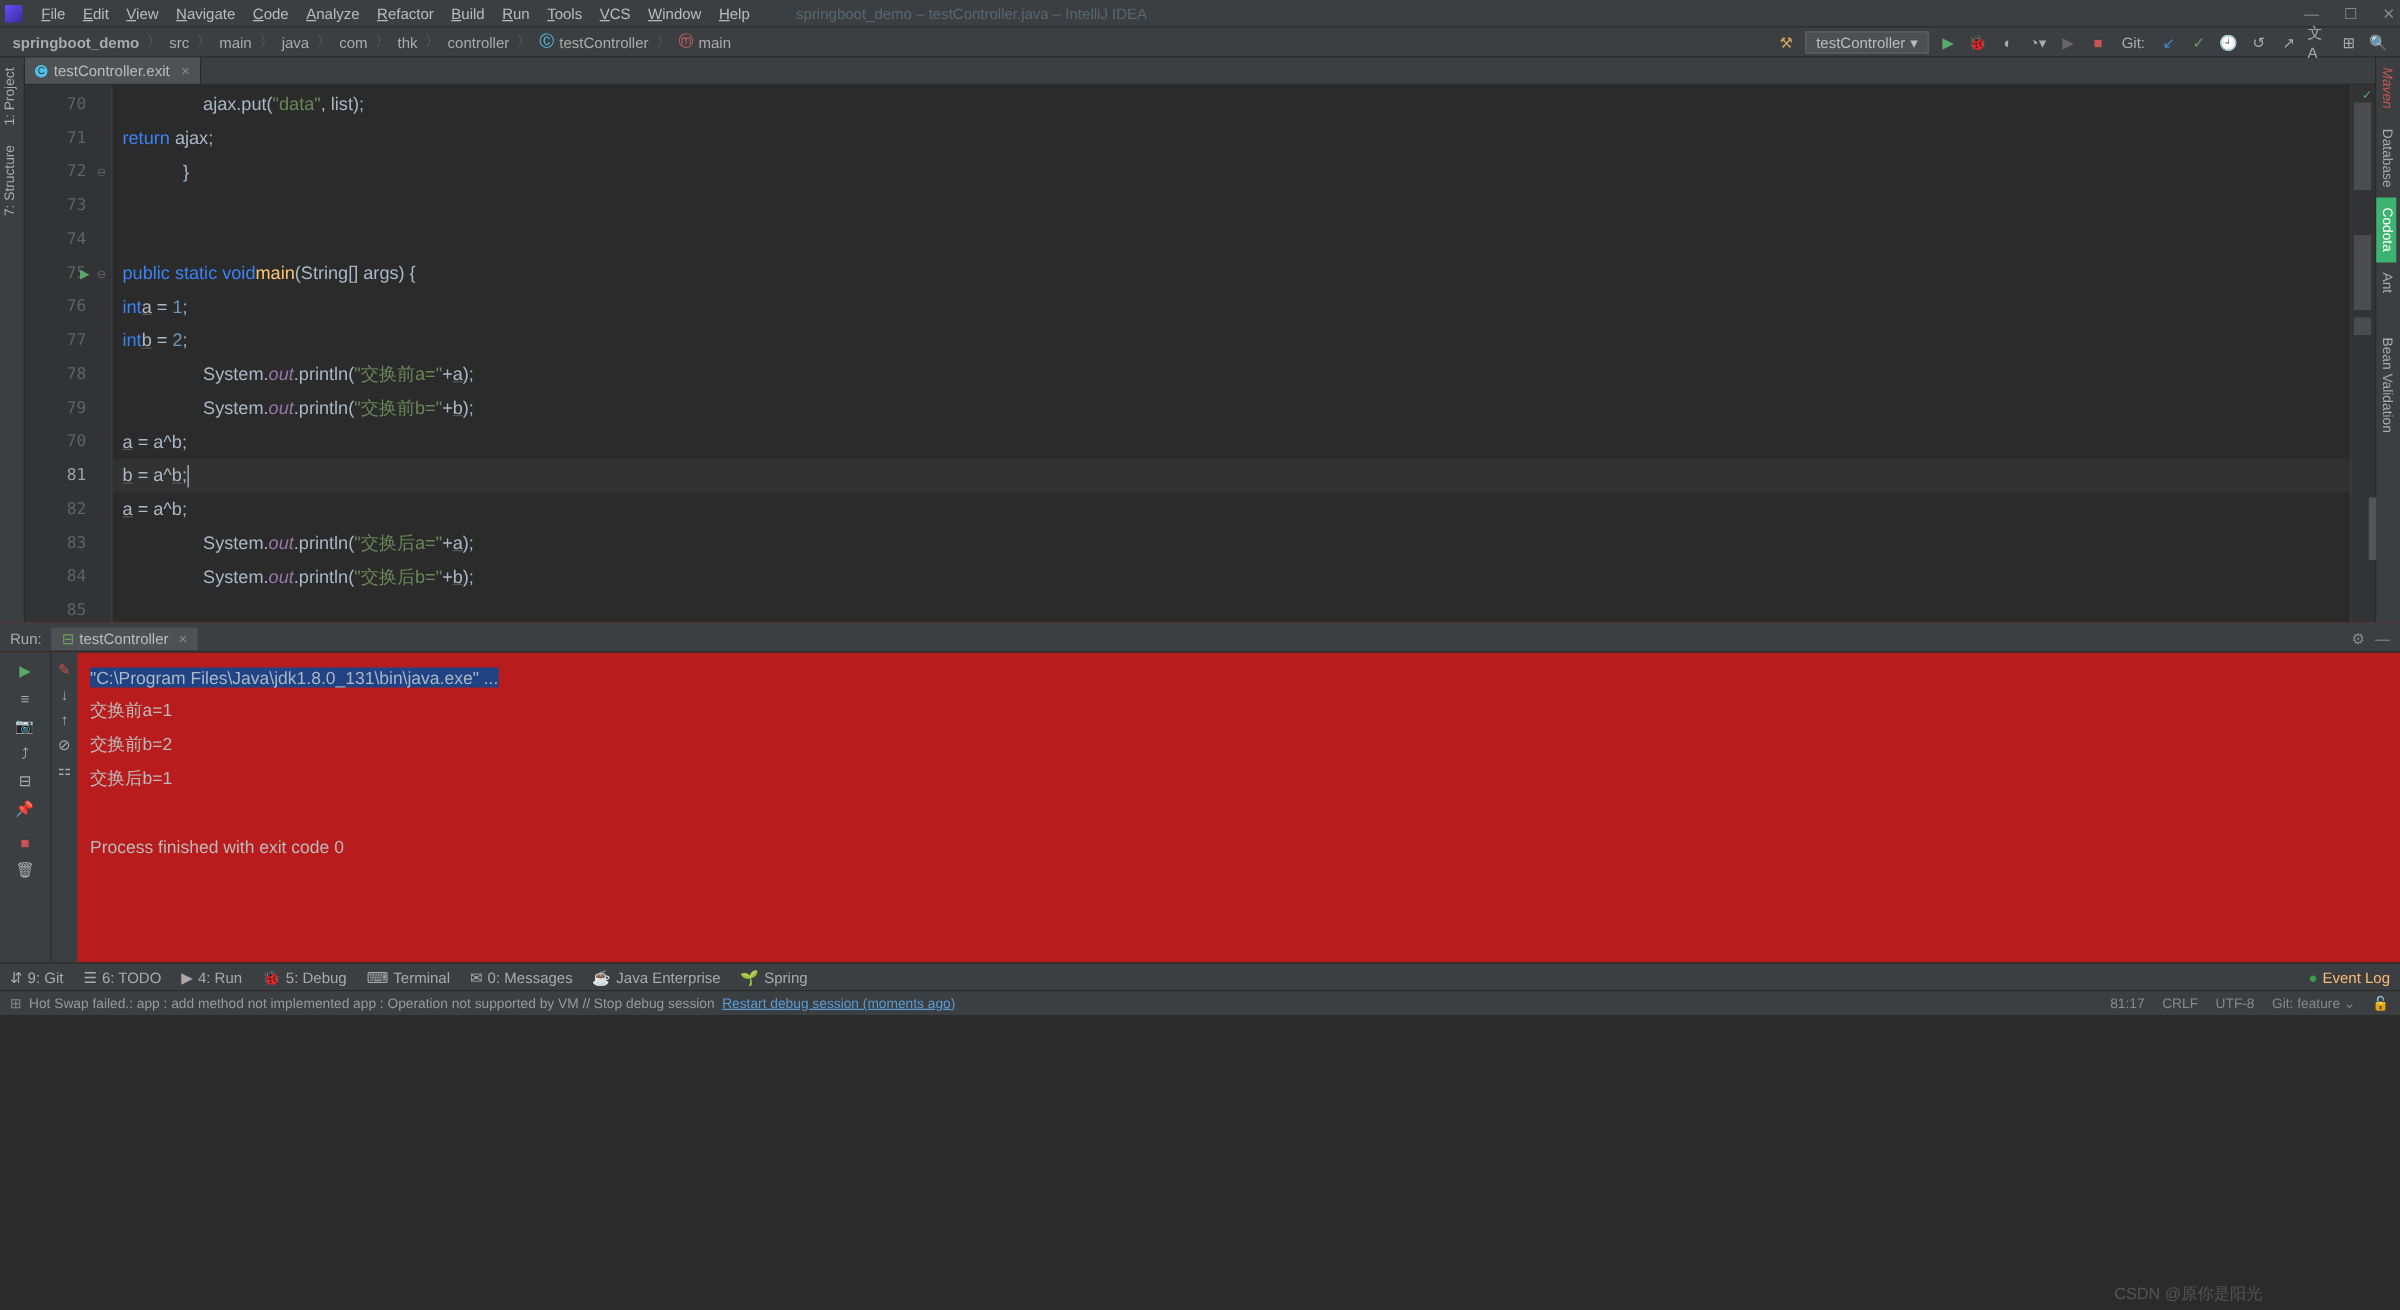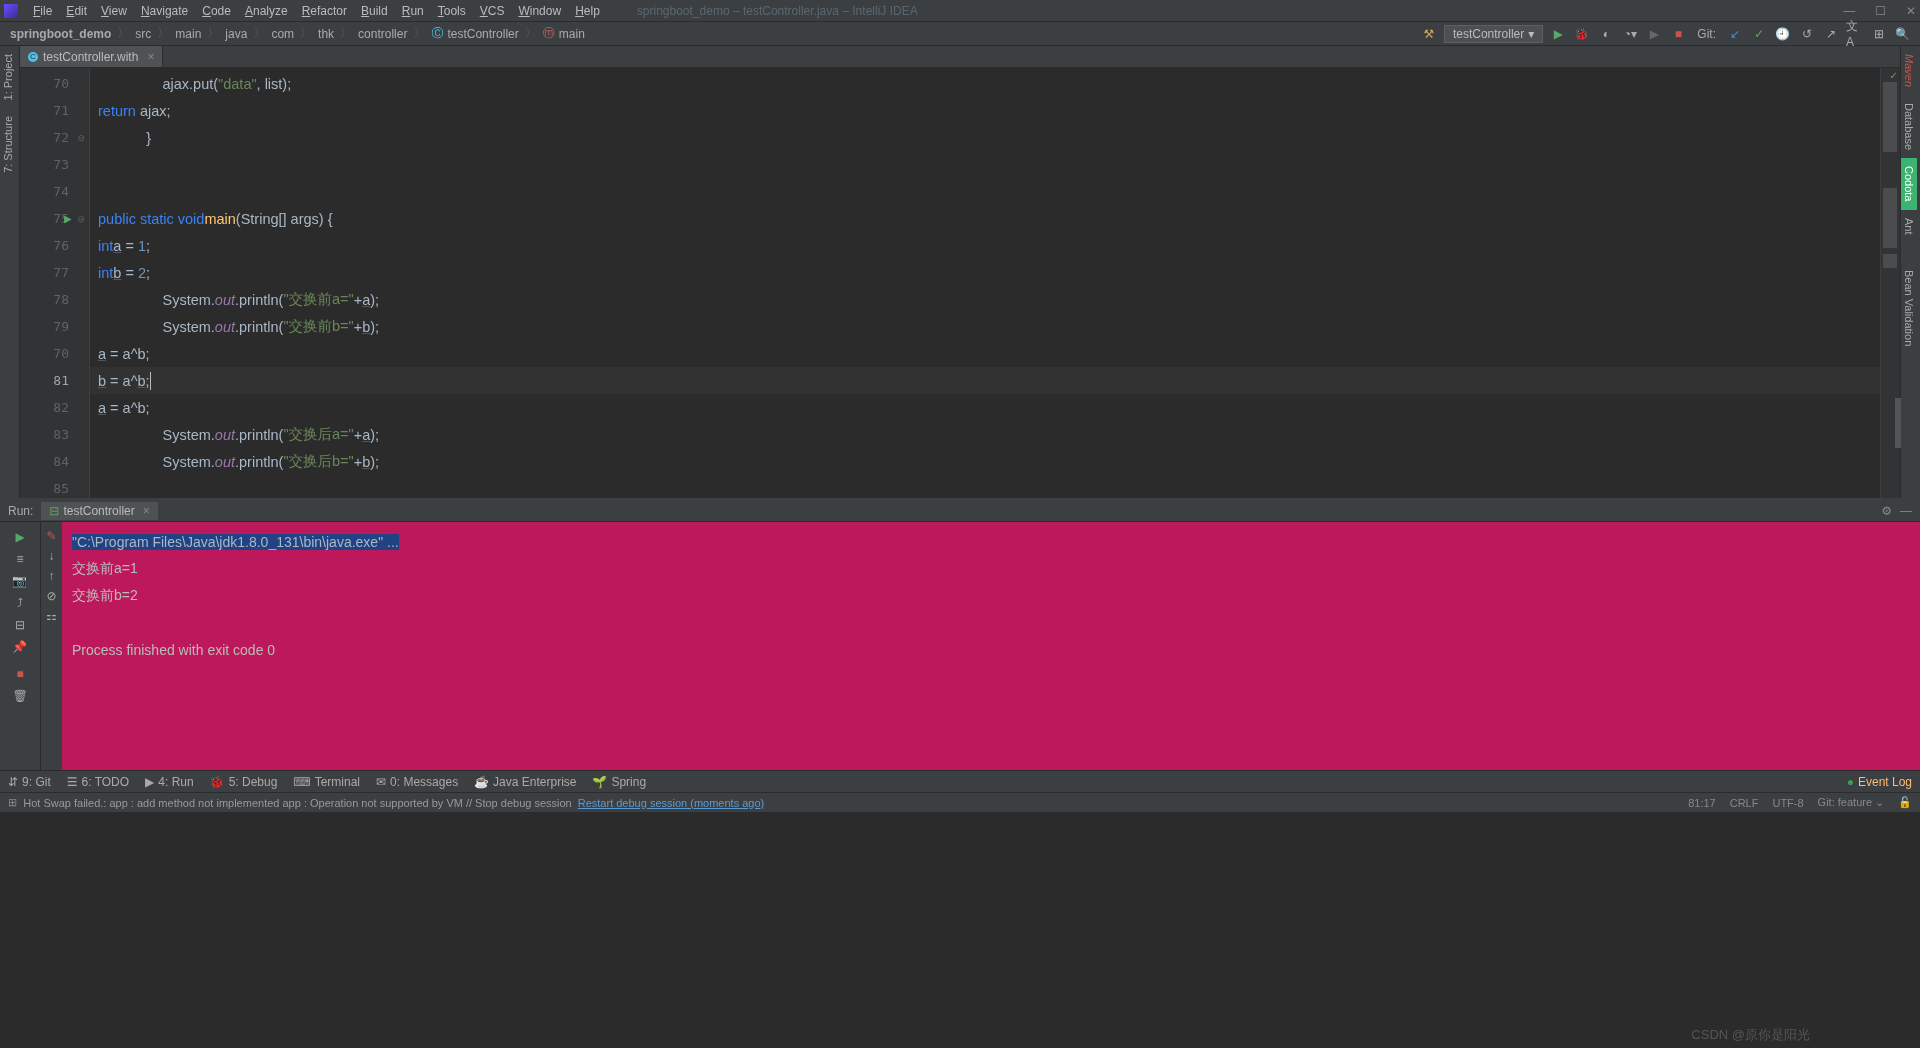--- a/index.html
+++ b/index.html
@@ -45,21 +45,21 @@
 .str { color:#6a8759; }
 .num { color:#6897bb; }
 .fld { color:#9876aa; font-style:italic; }
 .mth { color:#ffc66d; }
 .uvar { color:#a9b7c6; text-decoration:underline; text-decoration-color:#555; }
 .caret { border-left:1px solid #bbb; height:18px; display:inline-block; vertical-align:middle; }
 .minimap { position:absolute; right:20px; top:68px; width:20px; height:430px; background:#313335; border-left:1px solid #3c3f41; }
 .minimap .chk { position:absolute; top:2px; right:2px; color:#59a869; font-size:10px; }
 .minimap .blk { position:absolute; left:2px; width:14px; background:#4a4c4e; }
 .minimap .thumb { position:absolute; right:-1px; width:6px; height:50px; background:#555; top:330px; }
-.runpanel { position:absolute; left:0; right:0; top:498px; height:272px; background:#be185d; border-top:2px solid #3c3f41; }
+.runpanel { position:absolute; left:0; right:0; top:498px; height:272px; background:#b91c1c; border-top:2px solid #3c3f41; }
 .runhdr { height:22px; background:#3c3f41; display:flex; align-items:center; padding:0 8px; border-bottom:1px solid #2b2b2b; }
 .runhdr .lbl { color:#aaa; margin-right:8px; }
 .runhdr .rtab { background:#4e5254; padding:2px 8px; color:#bbb; display:flex; align-items:center; gap:4px; }
 .runhdr .rtools { margin-left:auto; display:flex; gap:8px; color:#888; }
 .runbody { display:flex; height:250px; }
 .runside { width:40px; background:#3c3f41; display:flex; flex-direction:column; padding-top:4px; }
 .runside .rb { height:20px; display:flex; align-items:center; justify-content:center; color:#aaa; cursor:pointer; margin:1px 0;}
 .runside .rb.play { color:#59a869; }
 .runside .rb.stop { color:#c75450; }
 .consoleside { width:22px; background:#3c3f41; display:flex; flex-direction:column; padding-top:4px; border-left:1px solid #2b2b2b; }
@@ -151,21 +151,21 @@
   <span class="v" style="font-style:italic;color:#c75450">Maven</span>
   <span class="v">Database</span>
   <span class="v codota">Codota</span>
   <span class="v">Ant</span>
   <span class="v" style="margin-top:20px">Bean Validation</span>
 </div>
 
 <div class="tabbar">
   <div class="tab">
     <span class="dot">C</span>
-    <span>testController.with</span>
+    <span>testController.exit</span>
     <span class="x">×</span>
   </div>
 </div>
 
 <div class="editor">
   <div class="gutter" id="gutter">
       <div class="ln">70</div>
       <div class="ln">71</div>
       <div class="ln">72<span class="fold">⊖</span></div>
       <div class="ln">73</div>
@@ -240,20 +240,21 @@
       <div class="cb">↑</div>
       <div class="cb">⊘</div>
       <div class="cb">⚏</div>
     </div>
     <div class="console" id="console">
         <div class="ol">
           <span class="cmd">"C:\Program Files\Java\jdk1.8.0_131\bin\java.exe" ...</span>
         </div>
         <div class="ol">交换前a=1</div>
         <div class="ol">交换前b=2</div>
+        <div class="ol">交换后b=1</div>
         <div class="ol"></div>
         <div class="ol">Process finished with exit code 0</div>
       </div>
   </div>
 </div>
 
 <div class="bottombars">
   <div class="toolwin" id="toolwin">
       <span class="tw"><span>⇵</span> 9: Git</span>
       <span class="tw"><span>☰</span> 6: TODO</span>

